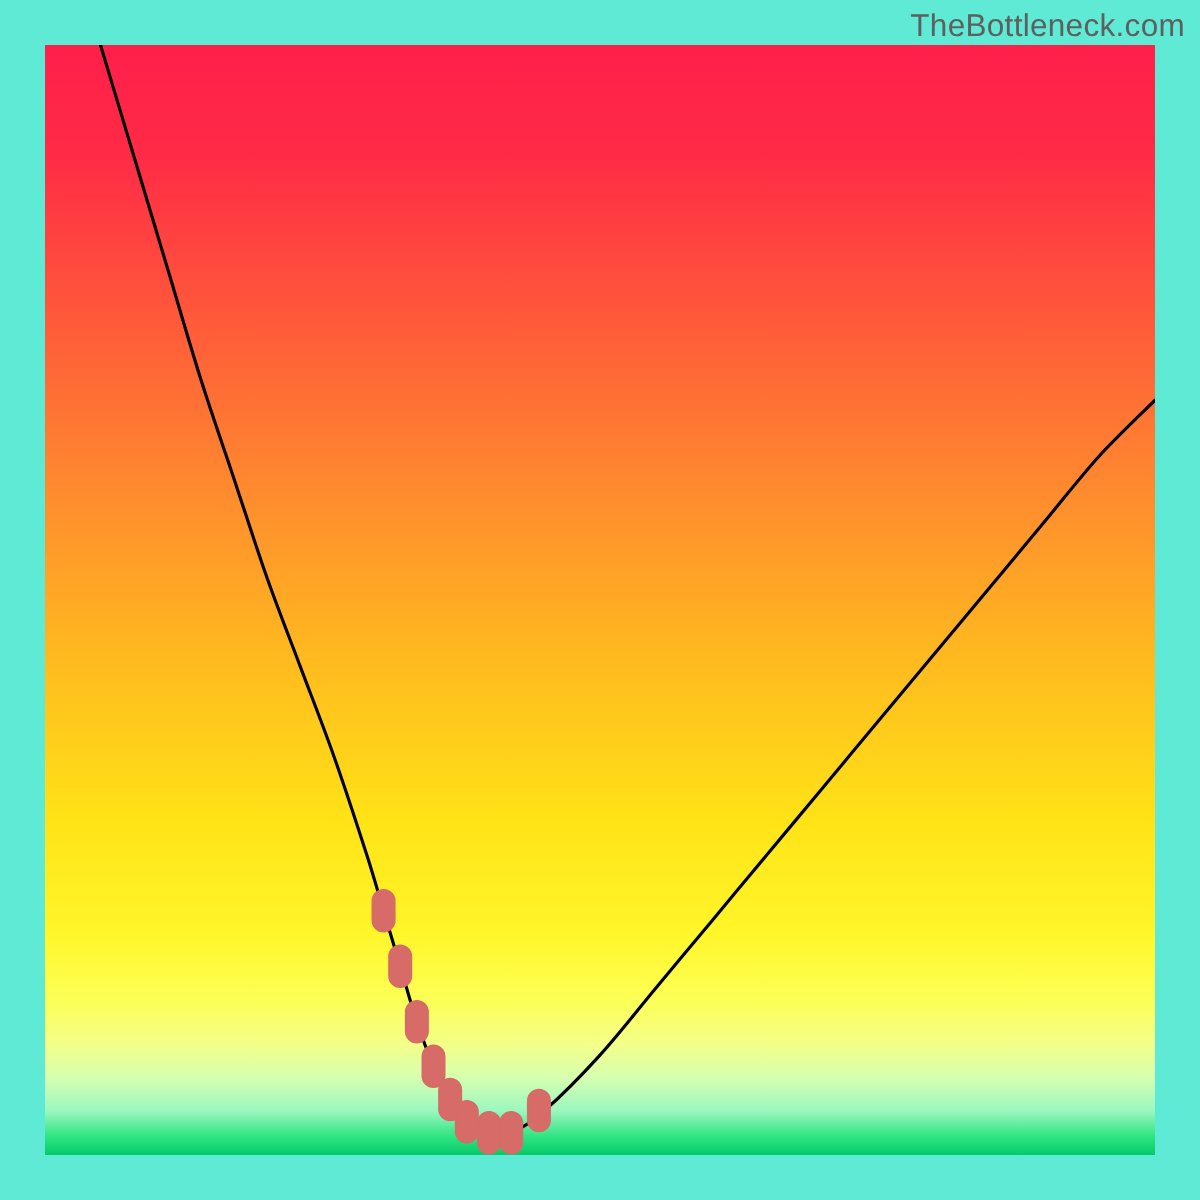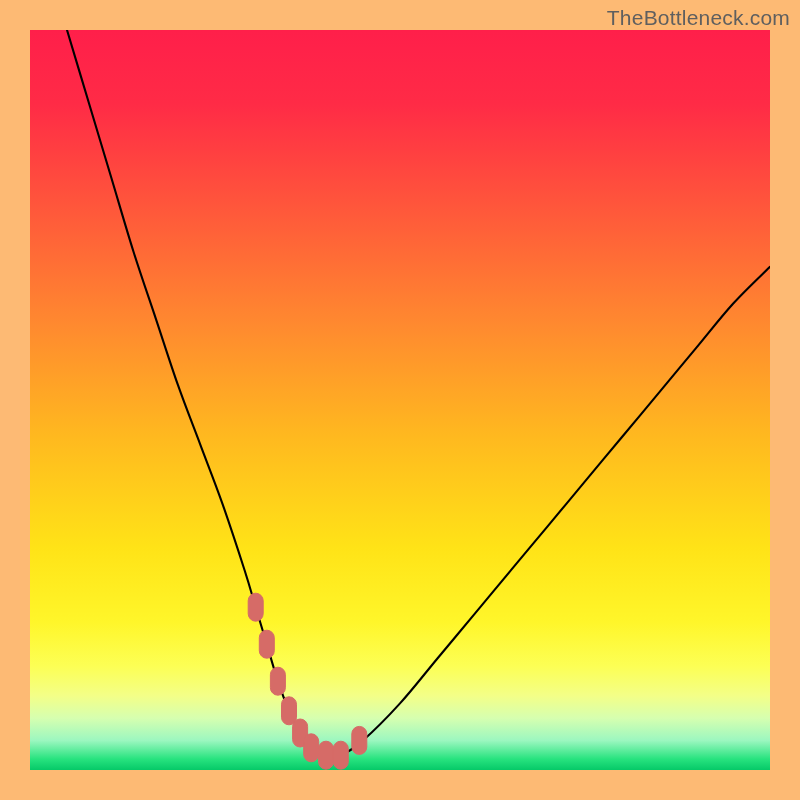--- a/index.html
+++ b/index.html
@@ -8,21 +8,21 @@
     width: 800px;
     height: 800px;
     overflow: hidden;
     background: #000;
     font-family: Arial, Helvetica, sans-serif;
   }
   .frame {
     position: relative;
     width: 800px;
     height: 800px;
-    background: #fdba74;
+    background: #5eead4;
   }
   .plot-area {
     position: absolute;
     left: 30px;
     top: 30px;
     width: 740px;
     height: 740px;
     overflow: hidden;
   }
   .gradient {

